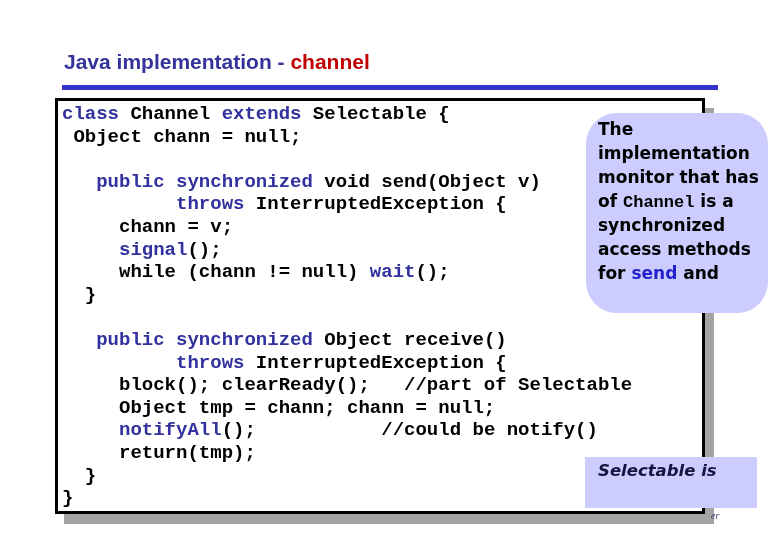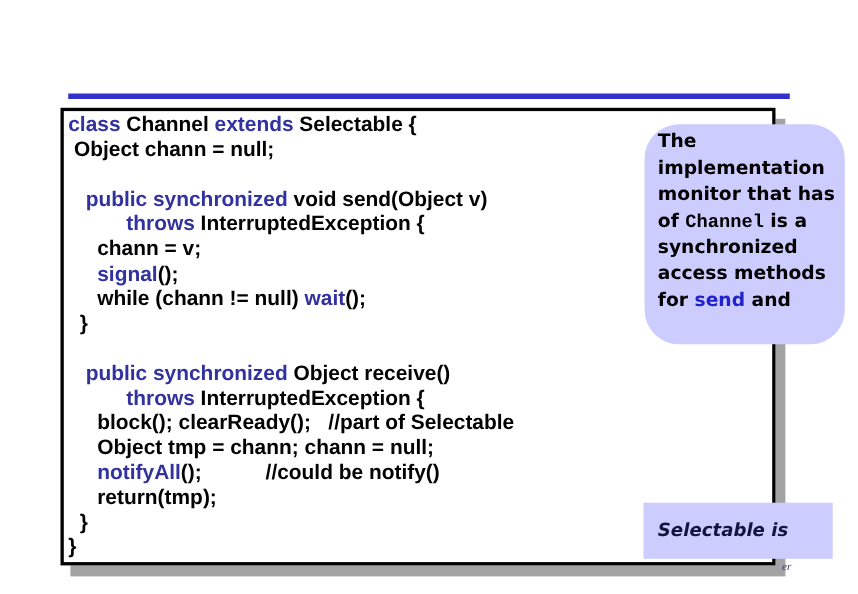--- a/index.html
+++ b/index.html
@@ -19,55 +19,56 @@
     background:var(--rule-blue,#3333cc);
   }
   .codebox{
     position:absolute;left:55px;top:98px;width:644px;height:410px;
     border:3px solid #000;background:#fff;
     box-shadow:9px 10px 0 var(--shadow,#a3a3a3);
     z-index:1;
   }
   .code{
     margin:0;padding:2px 0 12px 4px;
-    font-family:Liberation Sans, sans-serif;font-weight:bold;
+    font-family:Liberation Mono, monospace;font-weight:bold;
     font-size:19px;color:#000;
   }
   .code .tline{height:22.6px;line-height:22.6px;white-space:pre;}
   .code .kw{color:var(--kw,#31319f);}
   .callout{
     position:absolute;background:var(--lavender,#ccccff);z-index:2;
     font-family:"DejaVu Sans",sans-serif;font-weight:bold;color:#000;
     box-sizing:border-box;
   }
   .callout .tline{white-space:pre;}
   .callout-top{
     left:586px;top:113px;width:182px;height:200px;
     padding:4px 0 0 12px;font-size:17px;border-radius:31px;
   }
   .callout-top .tline{height:24px;line-height:24px;}
   .callout-top .m{font-family:"Liberation Mono",monospace;}
   .callout-top .b{color:var(--callout-blue,#2222cc);}
   .callout-bottom{
     left:585px;top:457px;width:172px;height:51px;
-    padding:14px 0 0 13px;font-size:16.5px;font-style:italic;
+    padding:3px 0 0 13px;font-size:16.5px;font-style:italic;
     color:#14143c;
   }
   .callout-bottom .tline{height:22px;line-height:22px;}
   .footer{
     position:absolute;left:711px;top:510px;z-index:3;
     font-family:"Liberation Serif",serif;font-style:italic;
     font-size:10px;color:#3b3b7a;
   }
 </style>
 </head>
 <body>
 
 <div class="slide">
 
+  <h1 class="title"><span>Java implementation - </span><span class="accent">channel</span></h1>
 
   <div class="rule"></div>
 
   <div class="codebox">
     <pre class="code"><div class="tline"><span class="kw">class</span><span> Channel </span><span class="kw">extends</span><span> Selectable {</span></div><div class="tline"><span> Object chann = null;</span></div><div class="tline">&nbsp;</div><div class="tline"><span>   </span><span class="kw">public synchronized</span><span> void send(Object v)</span></div><div class="tline"><span>          </span><span class="kw">throws</span><span> InterruptedException {</span></div><div class="tline"><span>     chann = v;</span></div><div class="tline"><span>     </span><span class="kw">signal</span><span>();</span></div><div class="tline"><span>     while (chann != null) </span><span class="kw">wait</span><span>();</span></div><div class="tline"><span>  }</span></div><div class="tline">&nbsp;</div><div class="tline"><span>   </span><span class="kw">public synchronized</span><span> Object receive()</span></div><div class="tline"><span>          </span><span class="kw">throws</span><span> InterruptedException {</span></div><div class="tline"><span>     block(); clearReady();   //part of Selectable</span></div><div class="tline"><span>     Object tmp = chann; chann = null;</span></div><div class="tline"><span>     </span><span class="kw">notifyAll</span><span>();           //could be notify()</span></div><div class="tline"><span>     return(tmp);</span></div><div class="tline"><span>  }</span></div><div class="tline"><span>}</span></div></pre>
   </div>
 
   <div class="callout callout-top">
       <div class="tline"><span>The</span></div>
       <div class="tline"><span>implementation</span></div>

